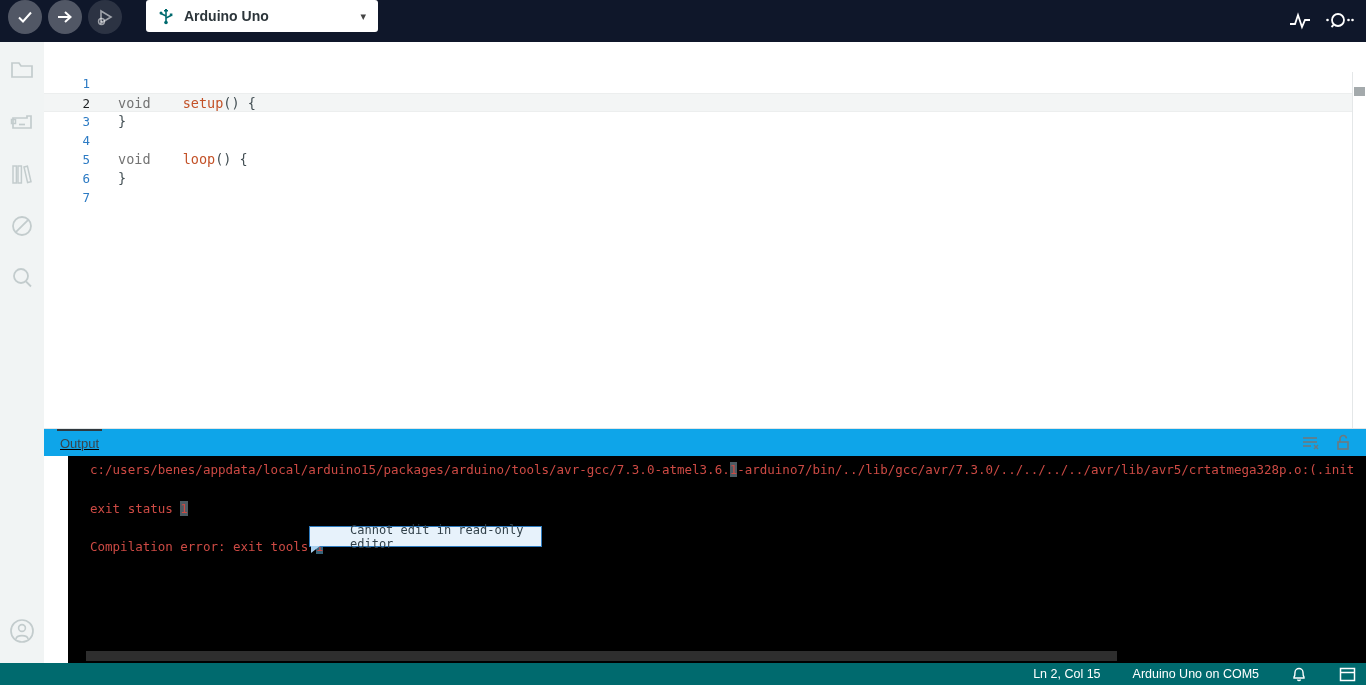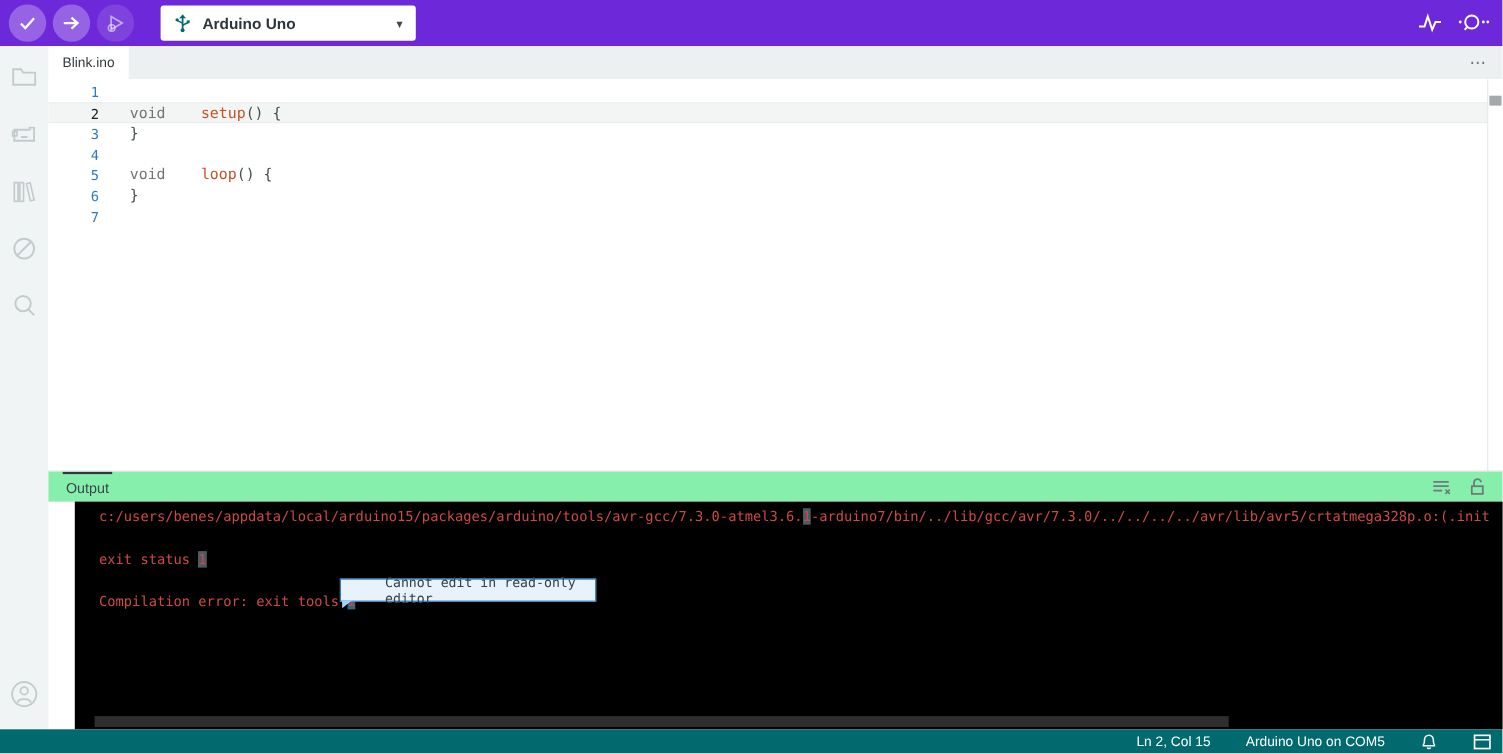--- a/index.html
+++ b/index.html
@@ -2,21 +2,21 @@
 <html><head>
 <meta charset="utf-8">
 <style>
   * { margin:0; padding:0; box-sizing:border-box; }
   html,body { width:1366px; height:685px; overflow:hidden; background:#fff;
               font-family:"Liberation Sans","DejaVu Sans",sans-serif; }
   .abs { position:absolute; }
   #app { position:relative; width:1366px; height:685px; }
 
   
-  #toolbar { left:0; top:0; width:1366px; height:42px; background:#6d28d9; display:flex; align-items:center; }
+  #toolbar { left:0; top:0; width:1366px; height:42px; background:#0f172a; display:flex; }
   .tb-btn { width:34px; height:34px; border-radius:50%; display:flex; align-items:center; justify-content:center;
             margin-left:6px; background:rgba(255,255,255,0.28); color:#fff; }
   .tb-btn:first-child { margin-left:8px; }
   .tb-btn.disabled { background:rgba(255,255,255,0.12); color:rgba(255,255,255,0.45); }
   #board-selector { margin-left:24px; width:232px; height:32px; background:#fff; border-radius:3px;
                     display:flex; align-items:center; padding:0 12px; cursor:pointer; }
   #board-selector .usb { color:#006a6e; margin-right:10px; display:flex; }
   #board-selector .label { font-weight:bold; font-size:14px; color:#2c353a; flex:1; }
   #board-selector .caret { color:#444; font-size:11px; }
   #toolbar-right { margin-left:auto; display:flex; align-items:center; gap:8px; padding-right:10px; color:#ffffff; }
@@ -45,22 +45,22 @@
   .code-row .code { padding-left:6px; white-space:pre; }
   .code-row.current { background:#f3f5f5; border-top:1px solid #eceeee; border-bottom:1px solid #eceeee; }
   .code-row.current .gutter { color:#1b1f22; }
   .tok-keyword { color:#737373; }
   .tok-function { color:#c35127;margin-left:24px; }
   .tok-plain { color:#434f54; }
   #editor-ruler-divider { left:1308px; top:0; width:1px; height:356px; background:#e4e7e8; }
   #editor-scroll-thumb { left:1310px; top:15px; width:11px; height:9px; background:#a4aaac; }
 
   
-  #output-header { left:44px; top:428px; width:1322px; height:28px; background:#86efac; border-top:1px solid #e2e5e6;
-                   display:flex; align-items:center; }
+  #output-header { left:44px; top:428px; width:1322px; height:28px; background:#0ea5e9; border-top:1px solid #e2e5e6;
+                   display:flex; align-items:center;text-decoration:underline; }
   #output-tab { position:relative; margin-left:16px; font-size:13px; color:#3a444a; padding-top:2px; cursor:pointer; }
   #output-tab::before { content:""; position:absolute; left:-3px; right:-3px; top:-5px; height:2px; background:#2f383d; }
   #output-header-icons { margin-left:auto; display:flex; gap:14px; padding-right:14px; color:#6e797e; }
   .oh-icon { width:18px; height:18px; display:flex; align-items:center; justify-content:center; cursor:pointer; }
 
   
   #console { left:44px; top:456px; width:1322px; height:207px; background:#000000; font-family:"DejaVu Sans Mono",monospace;
              font-size:12.5px; color:#cd4a44; overflow:hidden;margin-left:24px; }
   #console-lines { position:absolute; left:22px; top:4px; width:1280px; }
   .console-row { height:19.3px; line-height:19.3px; white-space:pre; }
@@ -200,24 +200,20 @@
       <span>
         <svg width="28" height="28" viewBox="0 0 28 28">
           <circle cx="14" cy="14" r="11" fill="none" stroke="currentColor" stroke-width="1.7"></circle>
           <circle cx="14" cy="11" r="3.4" fill="none" stroke="currentColor" stroke-width="1.6"></circle>
           <path d="M8 22 C8.5 17.5 19.5 17.5 20 22" fill="none" stroke="currentColor" stroke-width="1.6"></path>
         </svg>
       </span>
     </div>
   </div>
 
-  <div id="tabbar" class="abs">
-    <div id="tab-active">Blink.ino</div>
-    <div id="tab-more">⋯</div>
-  </div>
 
   <div id="editor" class="abs">
     <div id="editor-lines">
         <div class="code-row">
           <span class="gutter">1</span>
           <span class="code"></span>
         </div>
         <div class="code-row current">
           <span class="gutter">2</span>
           <span class="code"><span class="tok-keyword">void</span><span class="tok-plain"> </span><span class="tok-function">setup</span><span class="tok-plain">() {</span></span>

